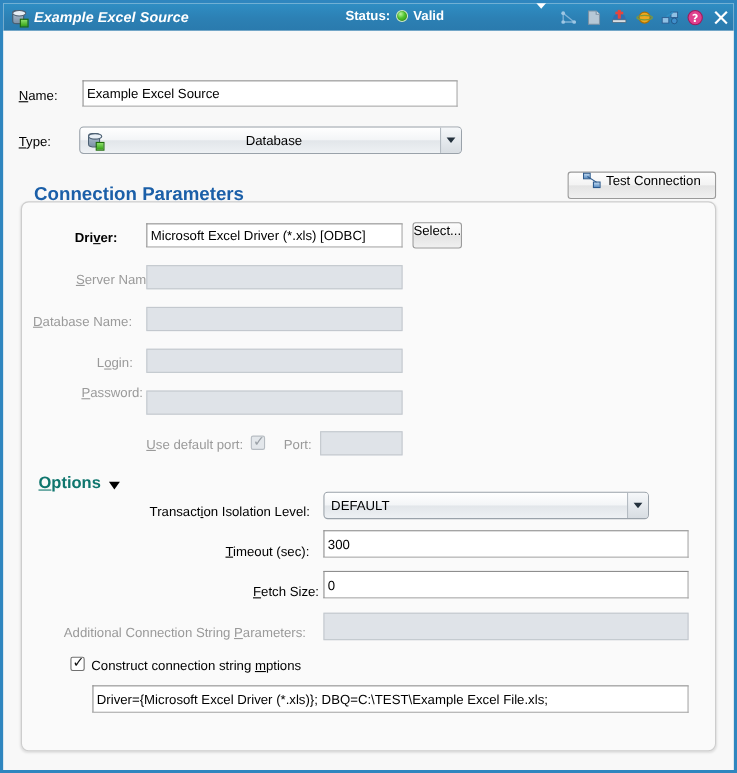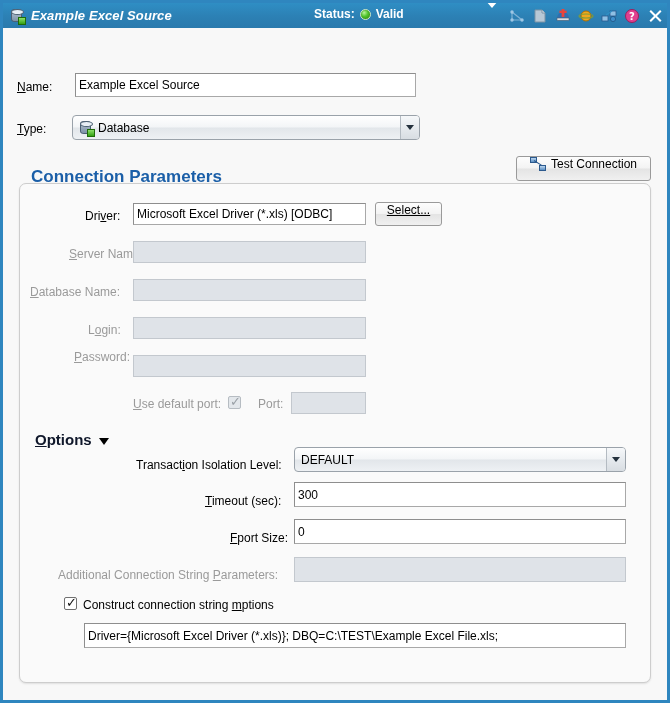--- a/index.html
+++ b/index.html
@@ -190,21 +190,21 @@
     background: #fafafa;
     border: 1px solid #cdcdcd;
     border-radius: 7px;
     box-shadow: 0 1px 2px rgba(0,0,0,.10);
   }
 
   
   #options-hdr {
     position: absolute;
     left: 32px; top: 403px;
-    font-size: 15px; font-weight: bold; color: #0f172a;
+    font-size: 15px; font-weight: bold; color: #0f766e;
     display: flex; align-items: center; gap: 7px;
   }
   #options-hdr .tri {
     width: 0; height: 0;
     border-left: 5px solid transparent;
     border-right: 5px solid transparent;
     border-top: 7px solid #000;
     margin-top: 3px;
   }
 
@@ -328,44 +328,44 @@
     <div class="tfield" style="left:72px; top:45px; width:341px; height:24px;">
       <span>Example Excel Source</span>
     </div>
 
     <span class="lbl" style="left:14px; top:94px;"><span class="mn">T</span><span>ype:</span></span>
     <div class="combo" style="left:69px; top:87px; width:348px; height:25px;">
       <span class="tb-icon-db" style="margin-left:5px;margin-right:2px;">
         <span class="db-cyl"></span>
           <span class="db-badge"></span>
       </span>
-      <span class="combo-text" style="padding-left:2px;">Database</span>
+      <span class="combo-text" style="padding-left:2px;text-align:center;">Database</span>
       <span class="combo-arrow">
           <i></i>
         </span>
     </div>
 
     <div id="conn-title">Connection Parameters</div>
 
     <div class="btn" style="left:513px; top:128px; width:135px; height:25px;">
       <span class="tc-icon">
         <span class="tc-box tc-b1"></span>
         <span class="tc-line"></span>
         <span class="tc-box tc-b2"></span>
       </span>
       <span>Test Connection</span>
     </div>
 
     <div id="conn-panel"></div>
 
-    <span class="lbl" style="left:82px; top:181px;"><span>Dri</span><span class="mn">v</span><span>er:</span></span>
+    <span class="lbl" style="left:65px; top:181px;font-weight:bold;"><span>Dri</span><span class="mn">v</span><span>er:</span></span>
     <div class="tfield" style="left:130px; top:175px; width:233px; height:22px;">
       <span>Microsoft Excel Driver (*.xls) [ODBC]</span>
     </div>
-    <div class="btn" style="left:372px; top:174px; width:67px; height:24px;text-decoration:underline;">
+    <div class="btn" style="left:372px; top:174px; width:45px; height:24px;">
       <span>Select...</span>
     </div>
 
     <span class="lbl dis" style="left:48px; top:219px;margin-left:18px;"><span class="mn">S</span><span>erver Name:</span></span>
     <div class="tfield dis" style="left:130px; top:213px; width:233px; height:22px;">
       <span></span>
     </div>
 
     <span class="lbl dis" style="left:27px; top:257px;"><span class="mn">D</span><span>atabase Name:</span></span>
     <div class="tfield dis" style="left:130px; top:251px; width:233px; height:22px;">
@@ -390,33 +390,33 @@
     <div class="tfield dis" style="left:288px; top:364px; width:75px; height:22px;">
       <span></span>
     </div>
 
     <div id="options-hdr">
       <span><span class="mn">O</span><span>ptions</span></span>
       <span class="tri"></span>
     </div>
 
     <span class="lbl" style="left:133px; top:430px;"><span>Transact</span><span class="mn">i</span><span>on Isolation Level:</span></span>
-    <div class="combo" style="left:291px; top:419px; width:332px; height:25px;">
+    <div class="combo" style="left:291px; top:419px; width:296px; height:25px;">
       <span class="combo-text">DEFAULT</span>
       <span class="combo-arrow">
           <i></i>
         </span>
     </div>
 
     <span class="lbl" style="left:202px; top:466px;"><span class="mn">T</span><span>imeout (sec):</span></span>
     <div class="tfield" style="left:291px; top:454px; width:332px; height:25px;">
       <span>300</span>
     </div>
 
-    <span class="lbl" style="left:227px; top:503px;"><span class="mn">F</span><span>port Size:</span></span>
+    <span class="lbl" style="left:227px; top:503px;"><span class="mn">F</span><span>etch Size:</span></span>
     <div class="tfield" style="left:291px; top:491px; width:332px; height:25px;">
       <span>0</span>
     </div>
 
     <span class="lbl dis" style="left:55px; top:540px;"><span>Additional Connection String </span><span class="mn">P</span><span>arameters:</span></span>
     <div class="tfield dis" style="left:291px; top:529px; width:332px; height:25px;">
       <span></span>
     </div>
 
     <div class="cbox" style="left:61px; top:569px;">

